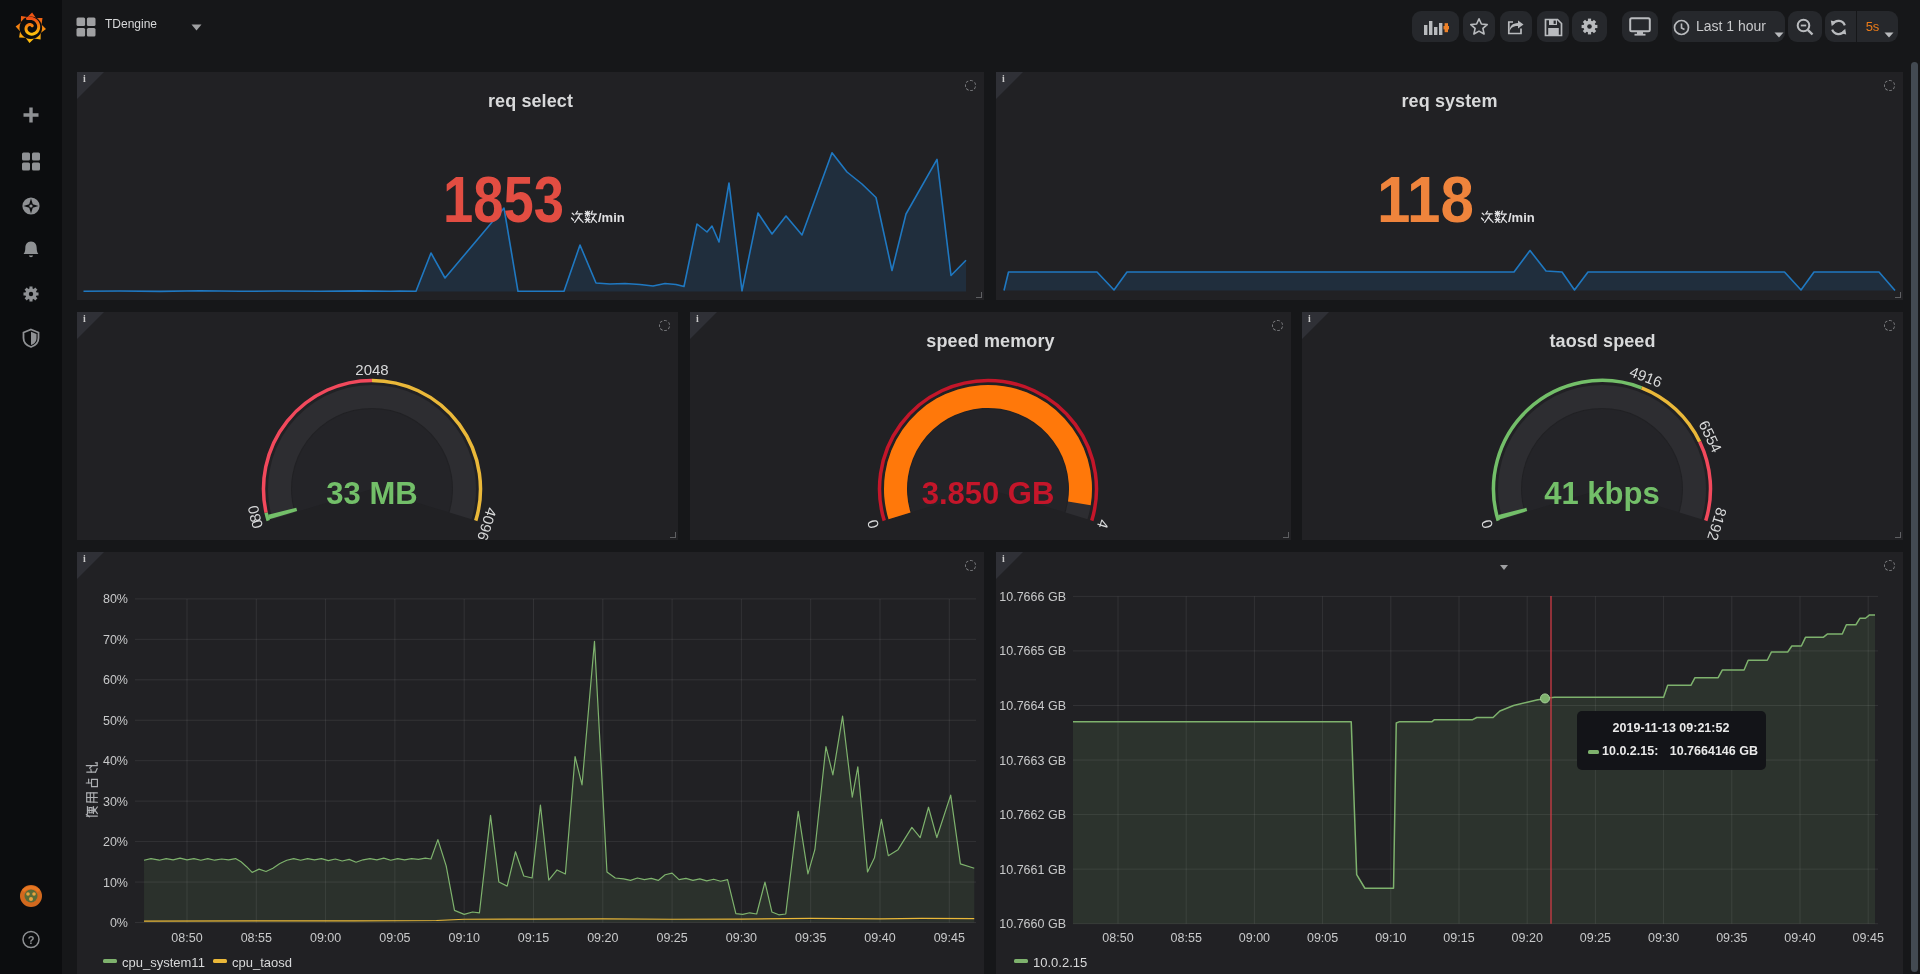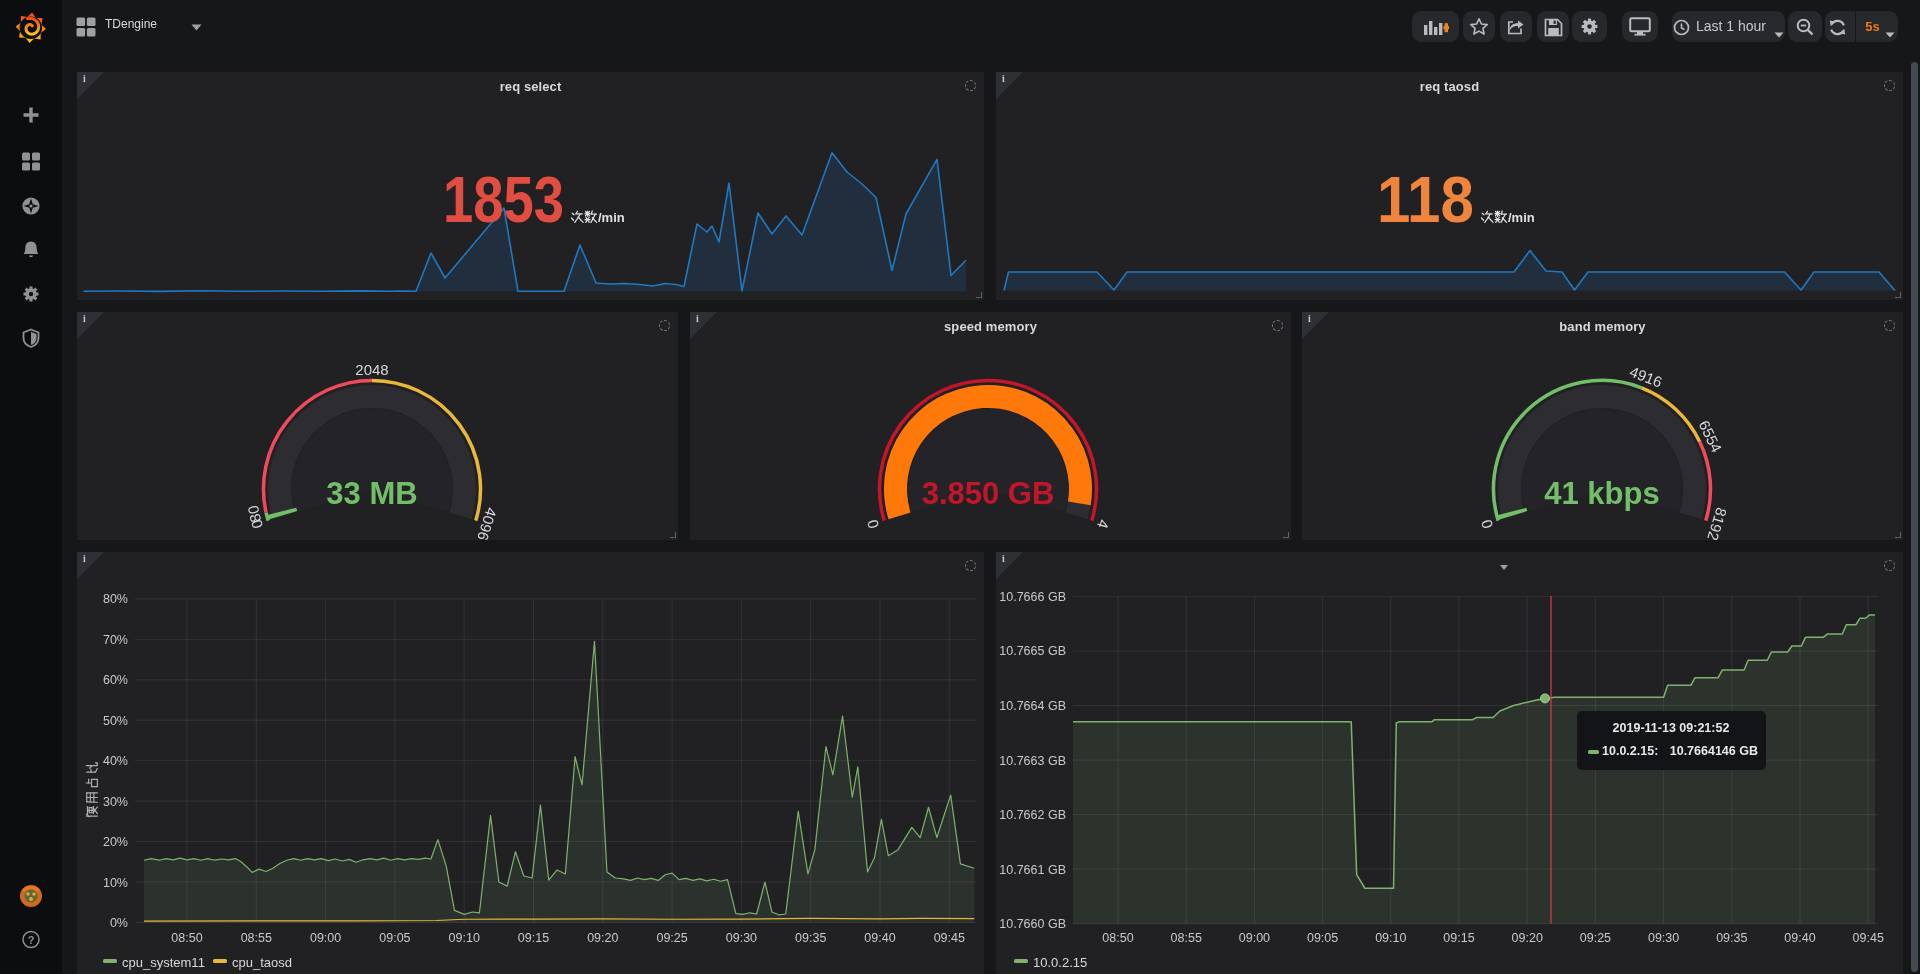--- a/index.html
+++ b/index.html
@@ -4,23 +4,23 @@
 html,body{width:1920px;height:974px;overflow:hidden;background:#161719;font-family:"Liberation Sans",sans-serif}
 #side{position:absolute;left:0;top:0;width:62px;height:974px;background:#0c0d0f}
 .sic{position:absolute;left:50%;transform:translateX(-50%)}
 #nav{position:absolute;left:62px;top:0;width:1858px;height:55px}
 #gridic{position:absolute;left:14px;top:17px}
 #dtitle{position:absolute;left:43px;top:17px;font-size:12px;color:#d8d9da}
 #dcaret{position:absolute;left:129px;top:24px}
 .nbtn{position:absolute;top:11px;height:31px;background:#26282c;border-radius:9px;display:flex;justify-content:center}
 .nt{color:#c9cacc;font-size:14px;margin-top:7px;margin-left:6px}
 .ndiv{width:1px;height:31px;background:#161719;margin-left:8px}
-.n5{color:#eb7b18;font-size:13px;font-weight:bold;margin-top:8px;margin-left:9px}
+.n5{color:#eb7b18;font-size:13px;font-weight:normal;margin-top:8px;margin-left:9px}
 .panel{position:absolute;background:#212124}
-.ptitle{position:absolute;top:7px;left:0;width:100%;text-align:center;font-size:13px;font-weight:bold;color:#d8d9da;letter-spacing:0.1px}
+.ptitle{position:absolute;top:19px;left:0;width:100%;text-align:center;font-size:18px;font-weight:bold;color:#d8d9da;letter-spacing:0.1px}
 .corner{position:absolute;left:0;top:0;width:0;height:0;border-top:27px solid #2f3036;border-right:27px solid transparent}
 .info{position:absolute;left:6px;top:1px;font-size:10px;font-weight:bold;color:#c9c9c9;font-family:"Liberation Serif",serif}
 .spin{position:absolute;right:8px;top:8px;width:11px;height:11px;border:1.6px dashed #7a7b7e;border-radius:50%}
 .rsz{position:absolute;right:2px;bottom:2px;width:6px;height:6px;border-right:1.6px solid #5e5f62;border-bottom:1.6px solid #5e5f62}
 #scroll{position:absolute;right:2px;top:62px;width:7px;height:910px;background:#434a52;border-radius:4px}
 </style></head>
 <body>
 <div id="nav">
 <svg id="gridic" width="20" height="20" viewBox="0 0 20 20">
       <g fill="#9fa0a2">
@@ -221,21 +221,21 @@
         <line x1="10.75" y1="3.75" x2="6.5" y2="11.88"></line>
         <line x1="7.75" y1="7.25" x2="12.12" y2="11.88"></line>
       </g>
       <text x="521" y="150" font-size="13" font-weight="bold" fill="#e0e0e2">/min</text>
     </svg>
 <div class="rsz"></div>
 </div>
 <div class="panel" style="left:996px;top:72px;width:907px;height:227.5px">
 <div class="corner"></div>
     <div class="info">i</div>
-<div class="ptitle">req taosd</div>
+<div class="ptitle">req system</div>
 <div class="spin"></div>
 <svg width="907" height="227" style="position:absolute;left:0;top:0">
       <polygon points="8,218.5 12.5,200 101,200 118,218 131,200 518,200 534,178.5 550,199 566,200 578.5,218 592,200 788.5,200 805,218 818,200 883,200 899,218.5 899,218.5 8,218.5" fill="rgba(31,120,193,0.16)"></polygon>
       <polyline points="8,218.5 12.5,200 101,200 118,218 131,200 518,200 534,178.5 550,199 566,200 578.5,218 592,200 788.5,200 805,218 818,200 883,200 899,218.5" fill="none" stroke="#1f78c1" stroke-width="1.6" stroke-linejoin="round"></polyline>
       <text x="381" y="150" font-size="65" font-weight="bold" fill="#ef843c" textLength="97" lengthAdjust="spacingAndGlyphs">118</text>
       <g transform="translate(485,138.5)" stroke="#e0e0e2" stroke-width="1.25" stroke-linecap="round">
         <line x1="1.25" y1="2.75" x2="3" y2="4.25"></line>
         <line x1="0.5" y1="7.5" x2="2.5" y2="9.75"></line>
         <line x1="6.5" y1="0.75" x2="5" y2="3.25"></line>
         <line x1="4.75" y1="3.38" x2="11.25" y2="3.38"></line>
@@ -292,21 +292,21 @@
       <path d="M 194.24 208.62 A 108.5 108.5 0 1 1 401.76 208.62" fill="none" stroke="#c4162a" stroke-width="3.5"></path>
       <text x="184.2" y="211.69" font-size="15" fill="#d8d9da" text-anchor="middle" transform="rotate(-107 184.2 211.69)" dominant-baseline="middle">0</text>
       <text x="411.8" y="211.69" font-size="15" fill="#d8d9da" text-anchor="middle" transform="rotate(107 411.8 211.69)" dominant-baseline="middle">4</text>
       <text x="298" y="191.9" font-size="31" font-weight="bold" fill="#c4162a" text-anchor="middle">3.850 GB</text>
     </svg>
 <div class="rsz"></div>
 </div>
 <div class="panel" style="left:1302px;top:311.5px;width:601px;height:228.5px">
 <div class="corner"></div>
     <div class="info">i</div>
-<div class="ptitle">band memory</div>
+<div class="ptitle">taosd speed</div>
 <div class="spin"></div>
 <svg width="601" height="228" style="position:absolute;left:0;top:0">
       <path d="M 300 176.9 L 223.5 200.29 A 80 80 0 1 1 376.5 200.29 Z" fill="#242428"></path>
       <path d="M 200.54 207.31 A 104 104 0 1 1 399.46 207.31 L 377.46 200.58 A 81 81 0 1 0 222.54 200.58 Z" fill="#2d2d31"></path>
       <path d="M 196.24 208.62 A 108.5 108.5 0 0 1 339.59 75.88" fill="none" stroke="#73bf69" stroke-width="3.5"></path>
       <path d="M 339.59 75.88 A 108.5 108.5 0 0 1 397.68 129.68" fill="none" stroke="#eab839" stroke-width="3.5"></path>
       <path d="M 397.68 129.68 A 108.5 108.5 0 0 1 403.76 208.62" fill="none" stroke="#f2495c" stroke-width="3.5"></path>
       <path d="M 197.43 207.38 A 107 107 0 0 1 196.2 202.88 L 224.33 195.84 A 78 78 0 0 0 225.23 199.12 Z" fill="#73bf69"></path>
       <text x="186.2" y="211.69" font-size="15" fill="#d8d9da" text-anchor="middle" transform="rotate(-107 186.2 211.69)" dominant-baseline="middle">0</text>
       <text x="343.42" y="66.1" font-size="15" fill="#d8d9da" text-anchor="middle" transform="rotate(21.4 343.42 66.1)" dominant-baseline="middle">4916</text>

